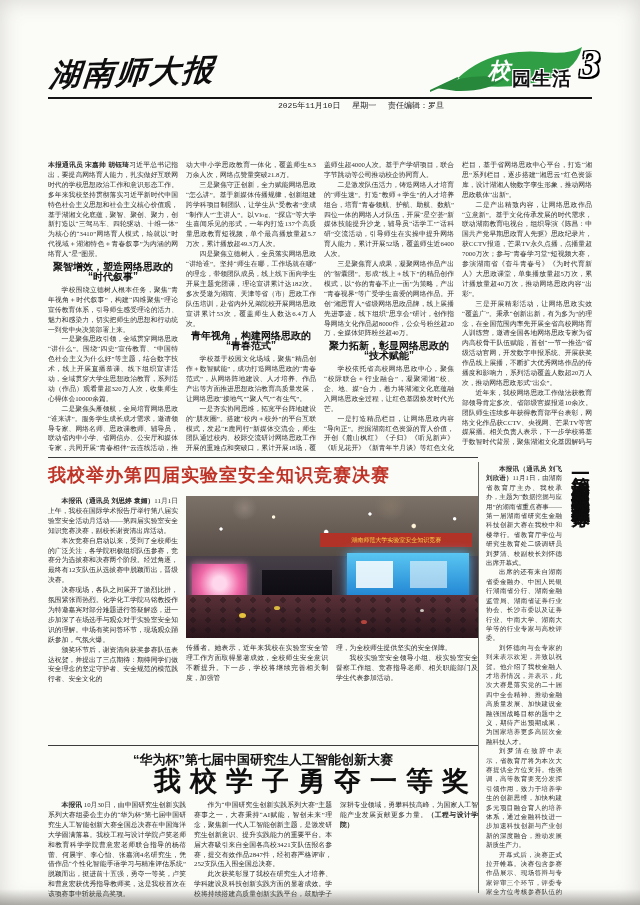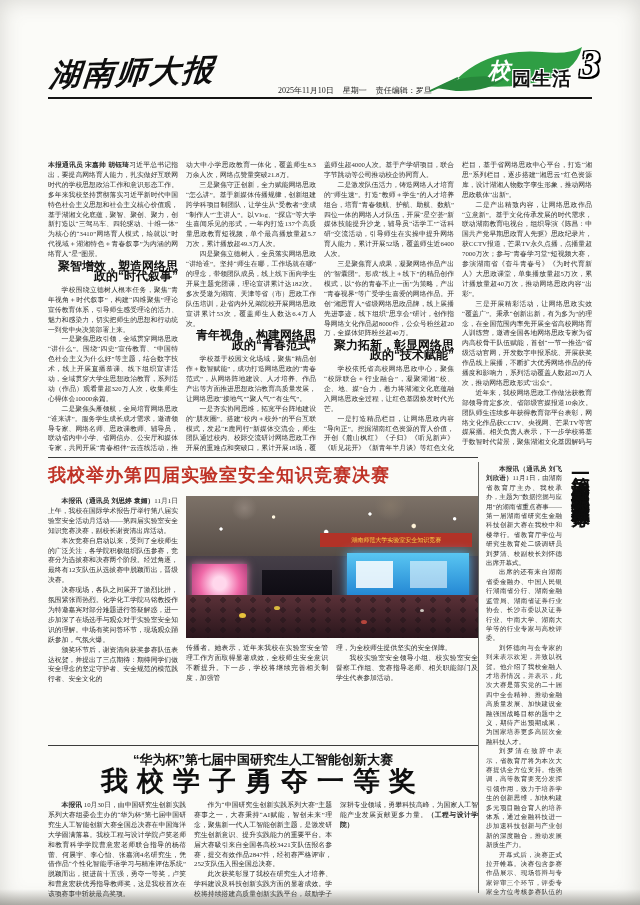--- a/index.html
+++ b/index.html
@@ -5,21 +5,21 @@
   html,body{margin:0;padding:0;background:#c9c9c4;}
   .page{position:relative;width:640px;height:905px;margin:0 auto;background:#fbfbf8;
         font-family:"Liberation Serif","DejaVu Serif",serif;color:#2b2b2b;overflow:hidden;
         box-shadow:inset 0 0 22px rgba(80,78,70,.22);}
   .scan-bottom{position:absolute;left:0;bottom:0;width:100%;height:16px;
         background:linear-gradient(rgba(0,0,0,0),rgba(110,108,100,.5));}
 
   
   .masthead{position:absolute;left:50px;top:52px;font-size:31px;font-weight:bold;font-style:italic;
         transform:skewX(-7deg) rotate(-2deg);letter-spacing:2px;color:#0e0e0e;white-space:nowrap;}
-  .dateline{position:absolute;left:278px;top:85px;width:190px;font-size:8px;color:#1c1c1c;white-space:nowrap;}
+  .dateline{position:absolute;left:278px;top:100px;width:190px;font-size:8px;color:#1c1c1c;white-space:nowrap;font-family:Liberation Mono, monospace;}
   .dateline span{margin-right:7px;}
   .rule-header{position:absolute;left:48px;top:97px;width:544px;height:2px;background:#151515;}
   .leafwrap{position:absolute;left:430px;top:44px;width:178px;height:56px;}
   .leafwrap svg{position:absolute;left:0;top:0;}
   .section-char{position:absolute;left:58px;top:12px;font-size:22px;font-weight:bold;color:#fff;
         font-family:"Liberation Sans",sans-serif;font-style:italic;}
   .section-rest{position:absolute;left:82px;top:22px;font-size:19px;font-weight:bold;color:#111;
         font-family:"Liberation Sans",sans-serif;letter-spacing:1px;
         text-shadow:1px 1px 0 #fff,-1px -1px 0 #fff,1px -1px 0 #fff,-1px 1px 0 #fff;}
   .pagenum{position:absolute;left:150px;top:-4px;font-size:40px;font-weight:bold;font-style:italic;
@@ -29,21 +29,21 @@
   
   .headline{position:absolute;left:48px;top:102px;width:544px;text-align:center;
         font-family:"Liberation Sans","DejaVu Sans",sans-serif;font-weight:bold;font-size:35px;
         letter-spacing:0px;color:#2aa9e0;white-space:nowrap;
         text-shadow:2px 2px 0 #fff,3px 3px 0 #fff,4px 4px 3px #8a9aa5;}
   .lead-flow{position:absolute;left:48px;top:160px;width:544px;height:296px;
         column-count:4;column-gap:8px;column-fill:auto;
         font-size:6.8px;line-height:9.9px;text-align:justify;overflow:hidden;color:#303030;}
   .lead-flow p{margin:0;text-indent:2em;}
   .lead-flow p.noindent{text-indent:0;}
-  .lead-flow .sub{font-weight:bold;text-indent:0;text-align:right;font-size:12px;margin:3px 0;
+  .lead-flow .sub{font-weight:bold;text-indent:0;text-align:center;font-size:10px;margin:3px 0;
         font-family:"Liberation Sans",sans-serif;color:#111;}
   b.inline-byline{font-family:"Liberation Sans",sans-serif;}
 
   
   .rule-mid{position:absolute;left:48px;top:457px;width:430px;height:1px;background:#3c3c3c;}
   .rule-bot{position:absolute;left:48px;top:745px;width:430px;height:1px;background:#3c3c3c;}
   .vrule{position:absolute;left:478px;top:462px;width:1px;height:431px;background:#6a6a66;}
 
   
   .lab-title{position:absolute;left:48px;top:463px;width:430px;text-align:left;
@@ -91,21 +91,21 @@
         background-size:15px 10px,100% 100%;}
   .ph-dot{position:absolute;border-radius:50%;}
   .d-y1{left:18%;bottom:14%;width:7px;height:5px;background:#e8c33c;}
   .d-y2{left:30%;bottom:20%;width:6px;height:4px;background:#d9b93f;}
   .d-r1{left:60%;bottom:10%;width:6px;height:4px;background:#b5453c;}
   .d-w1{left:80%;bottom:18%;width:4px;height:3px;background:#cfc8c0;}
 
   
   .ai-overline{position:absolute;left:48px;top:751px;width:430px;text-align:center;font-weight:bold;
         font-size:13px;font-family:"Liberation Sans",sans-serif;color:#141414;white-space:nowrap;}
-  .ai-title{position:absolute;left:48px;top:763px;width:430px;text-align:center;font-weight:bold;
+  .ai-title{position:absolute;left:48px;top:763px;width:430px;text-align:right;font-weight:bold;
         font-size:27px;letter-spacing:9px;color:#0f0f0f;white-space:nowrap;
         font-family:"Liberation Serif",serif;}
   .ai-flow{position:absolute;left:48px;top:800px;width:430px;height:100px;
         column-count:3;column-gap:8px;column-fill:auto;
         font-size:6.8px;line-height:9.9px;text-align:justify;overflow:hidden;}
   .ai-flow p{margin:0;text-indent:2em;}
   .ai-credit{font-weight:bold;font-family:"Liberation Sans",sans-serif;}
 
   
   .sidebar{position:absolute;left:479px;top:462px;width:116px;height:434px;display:flex;}

